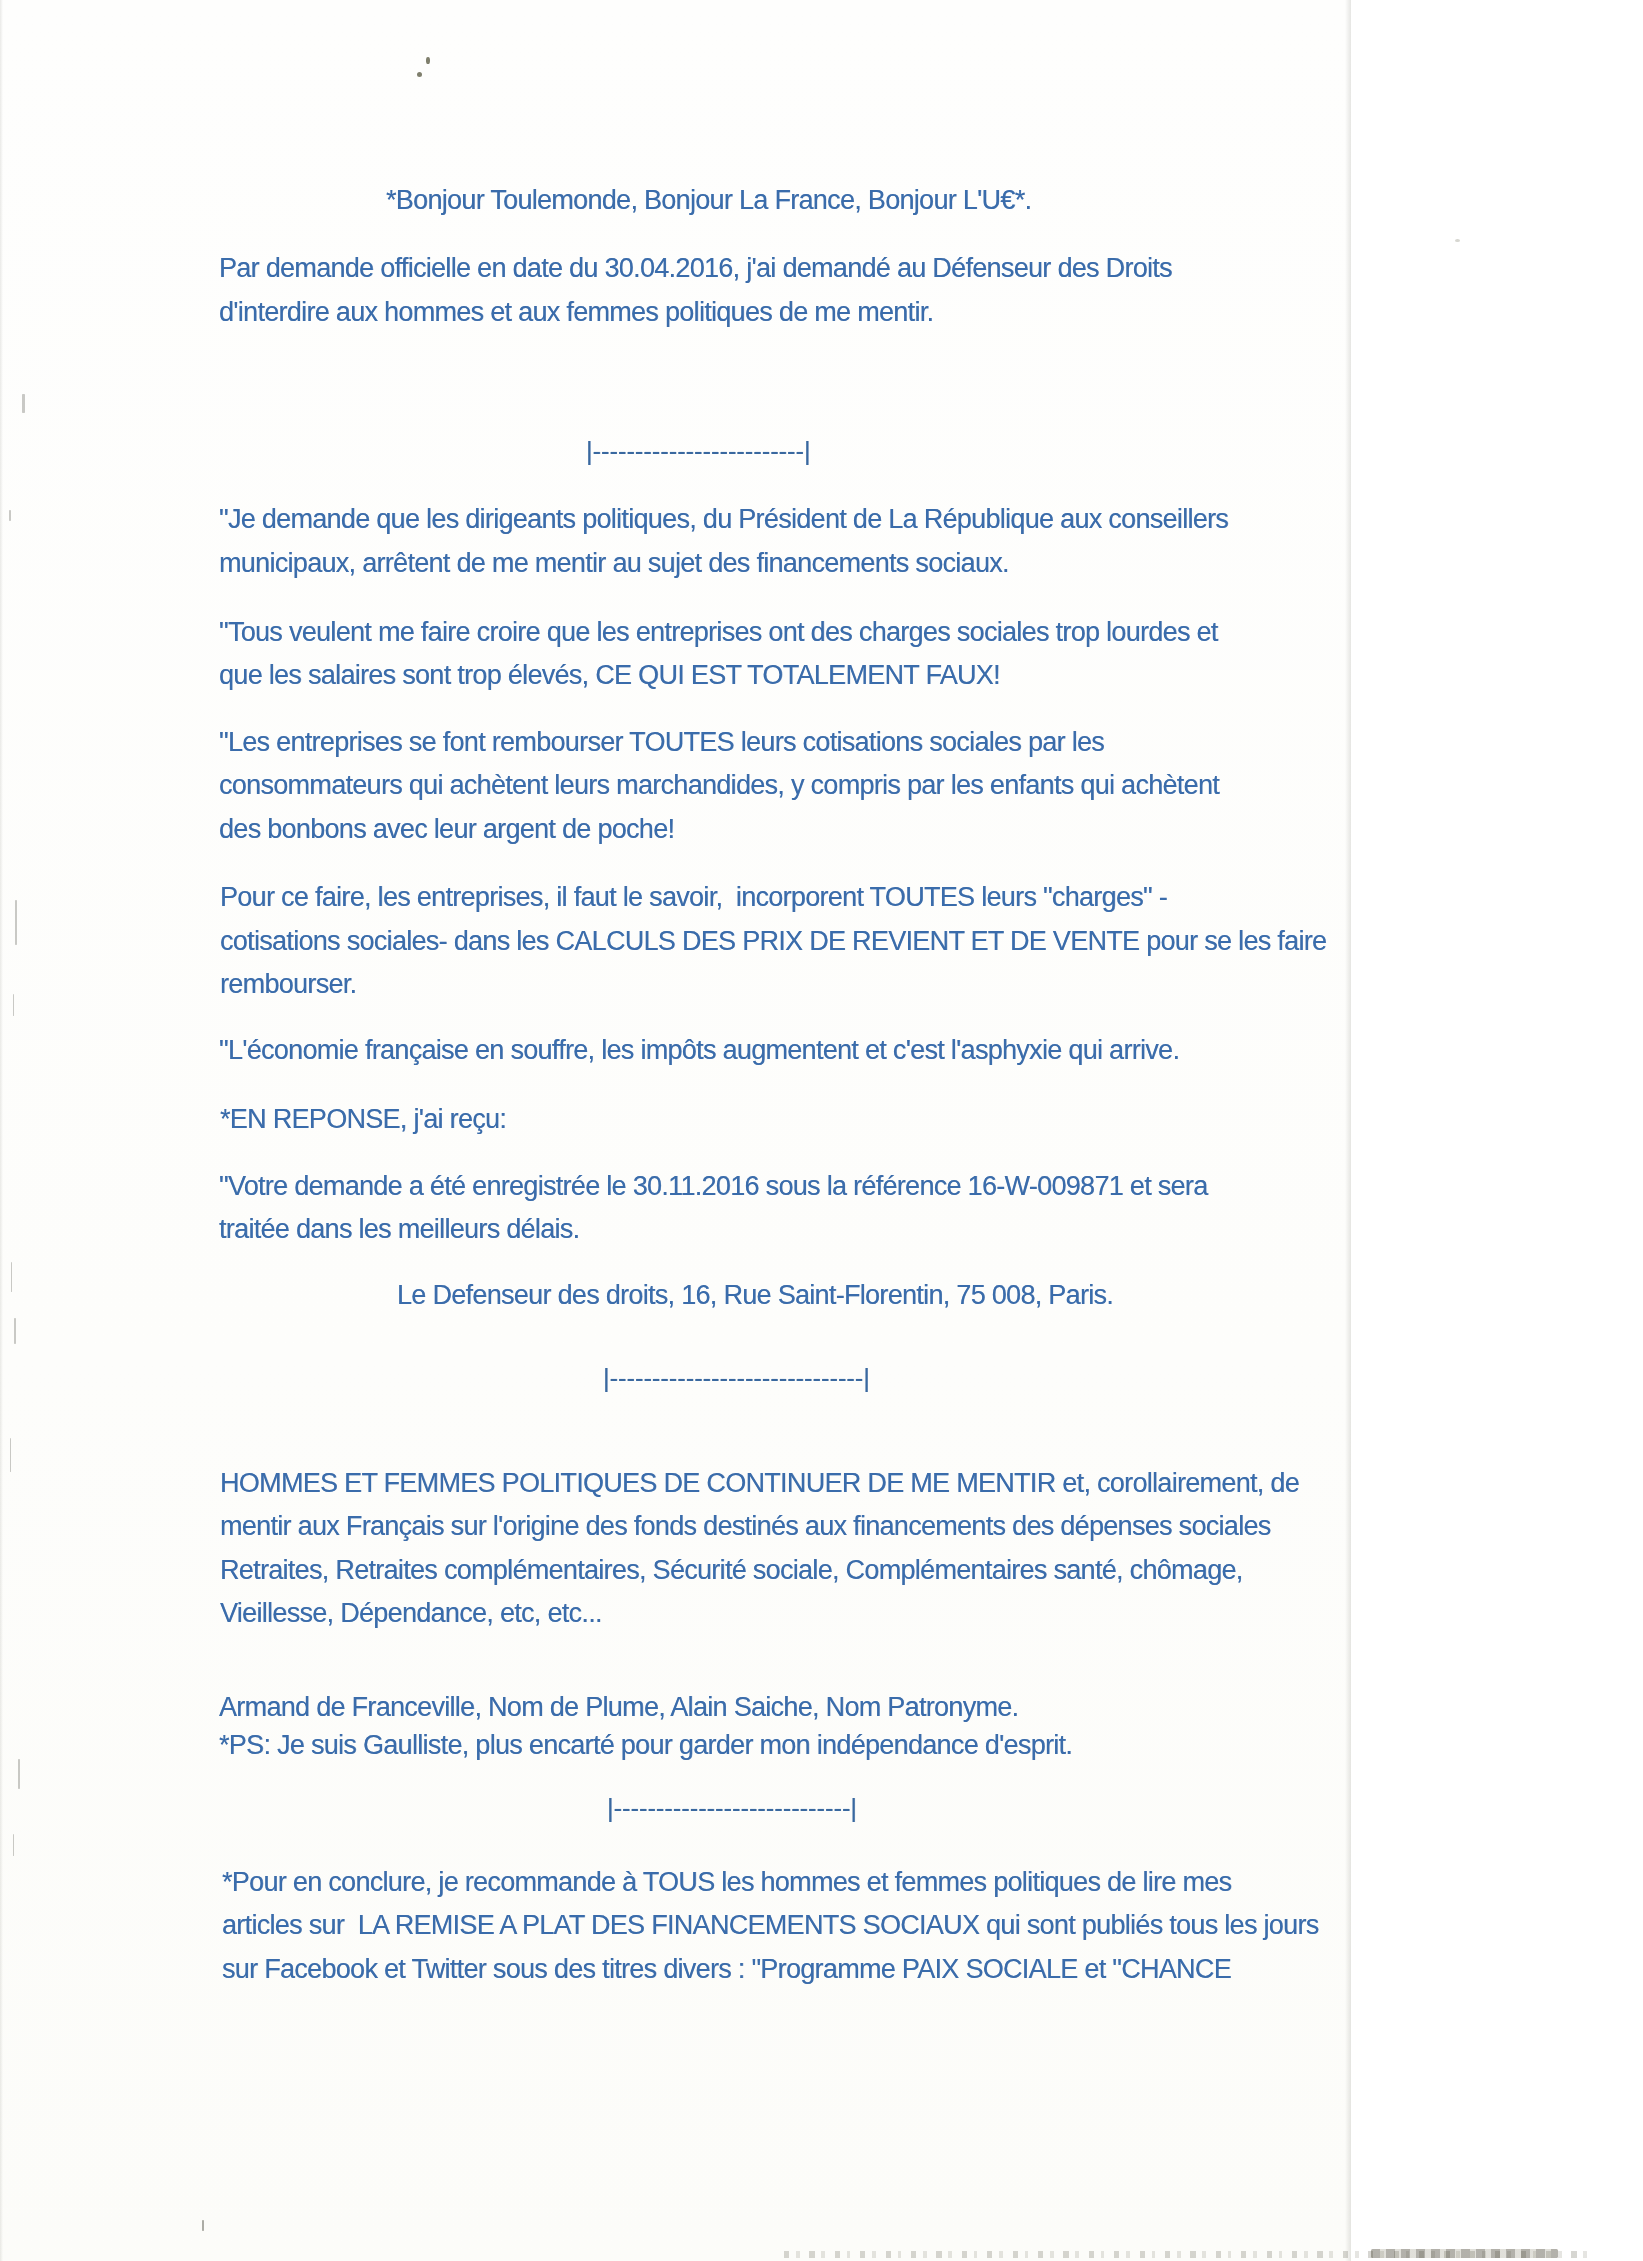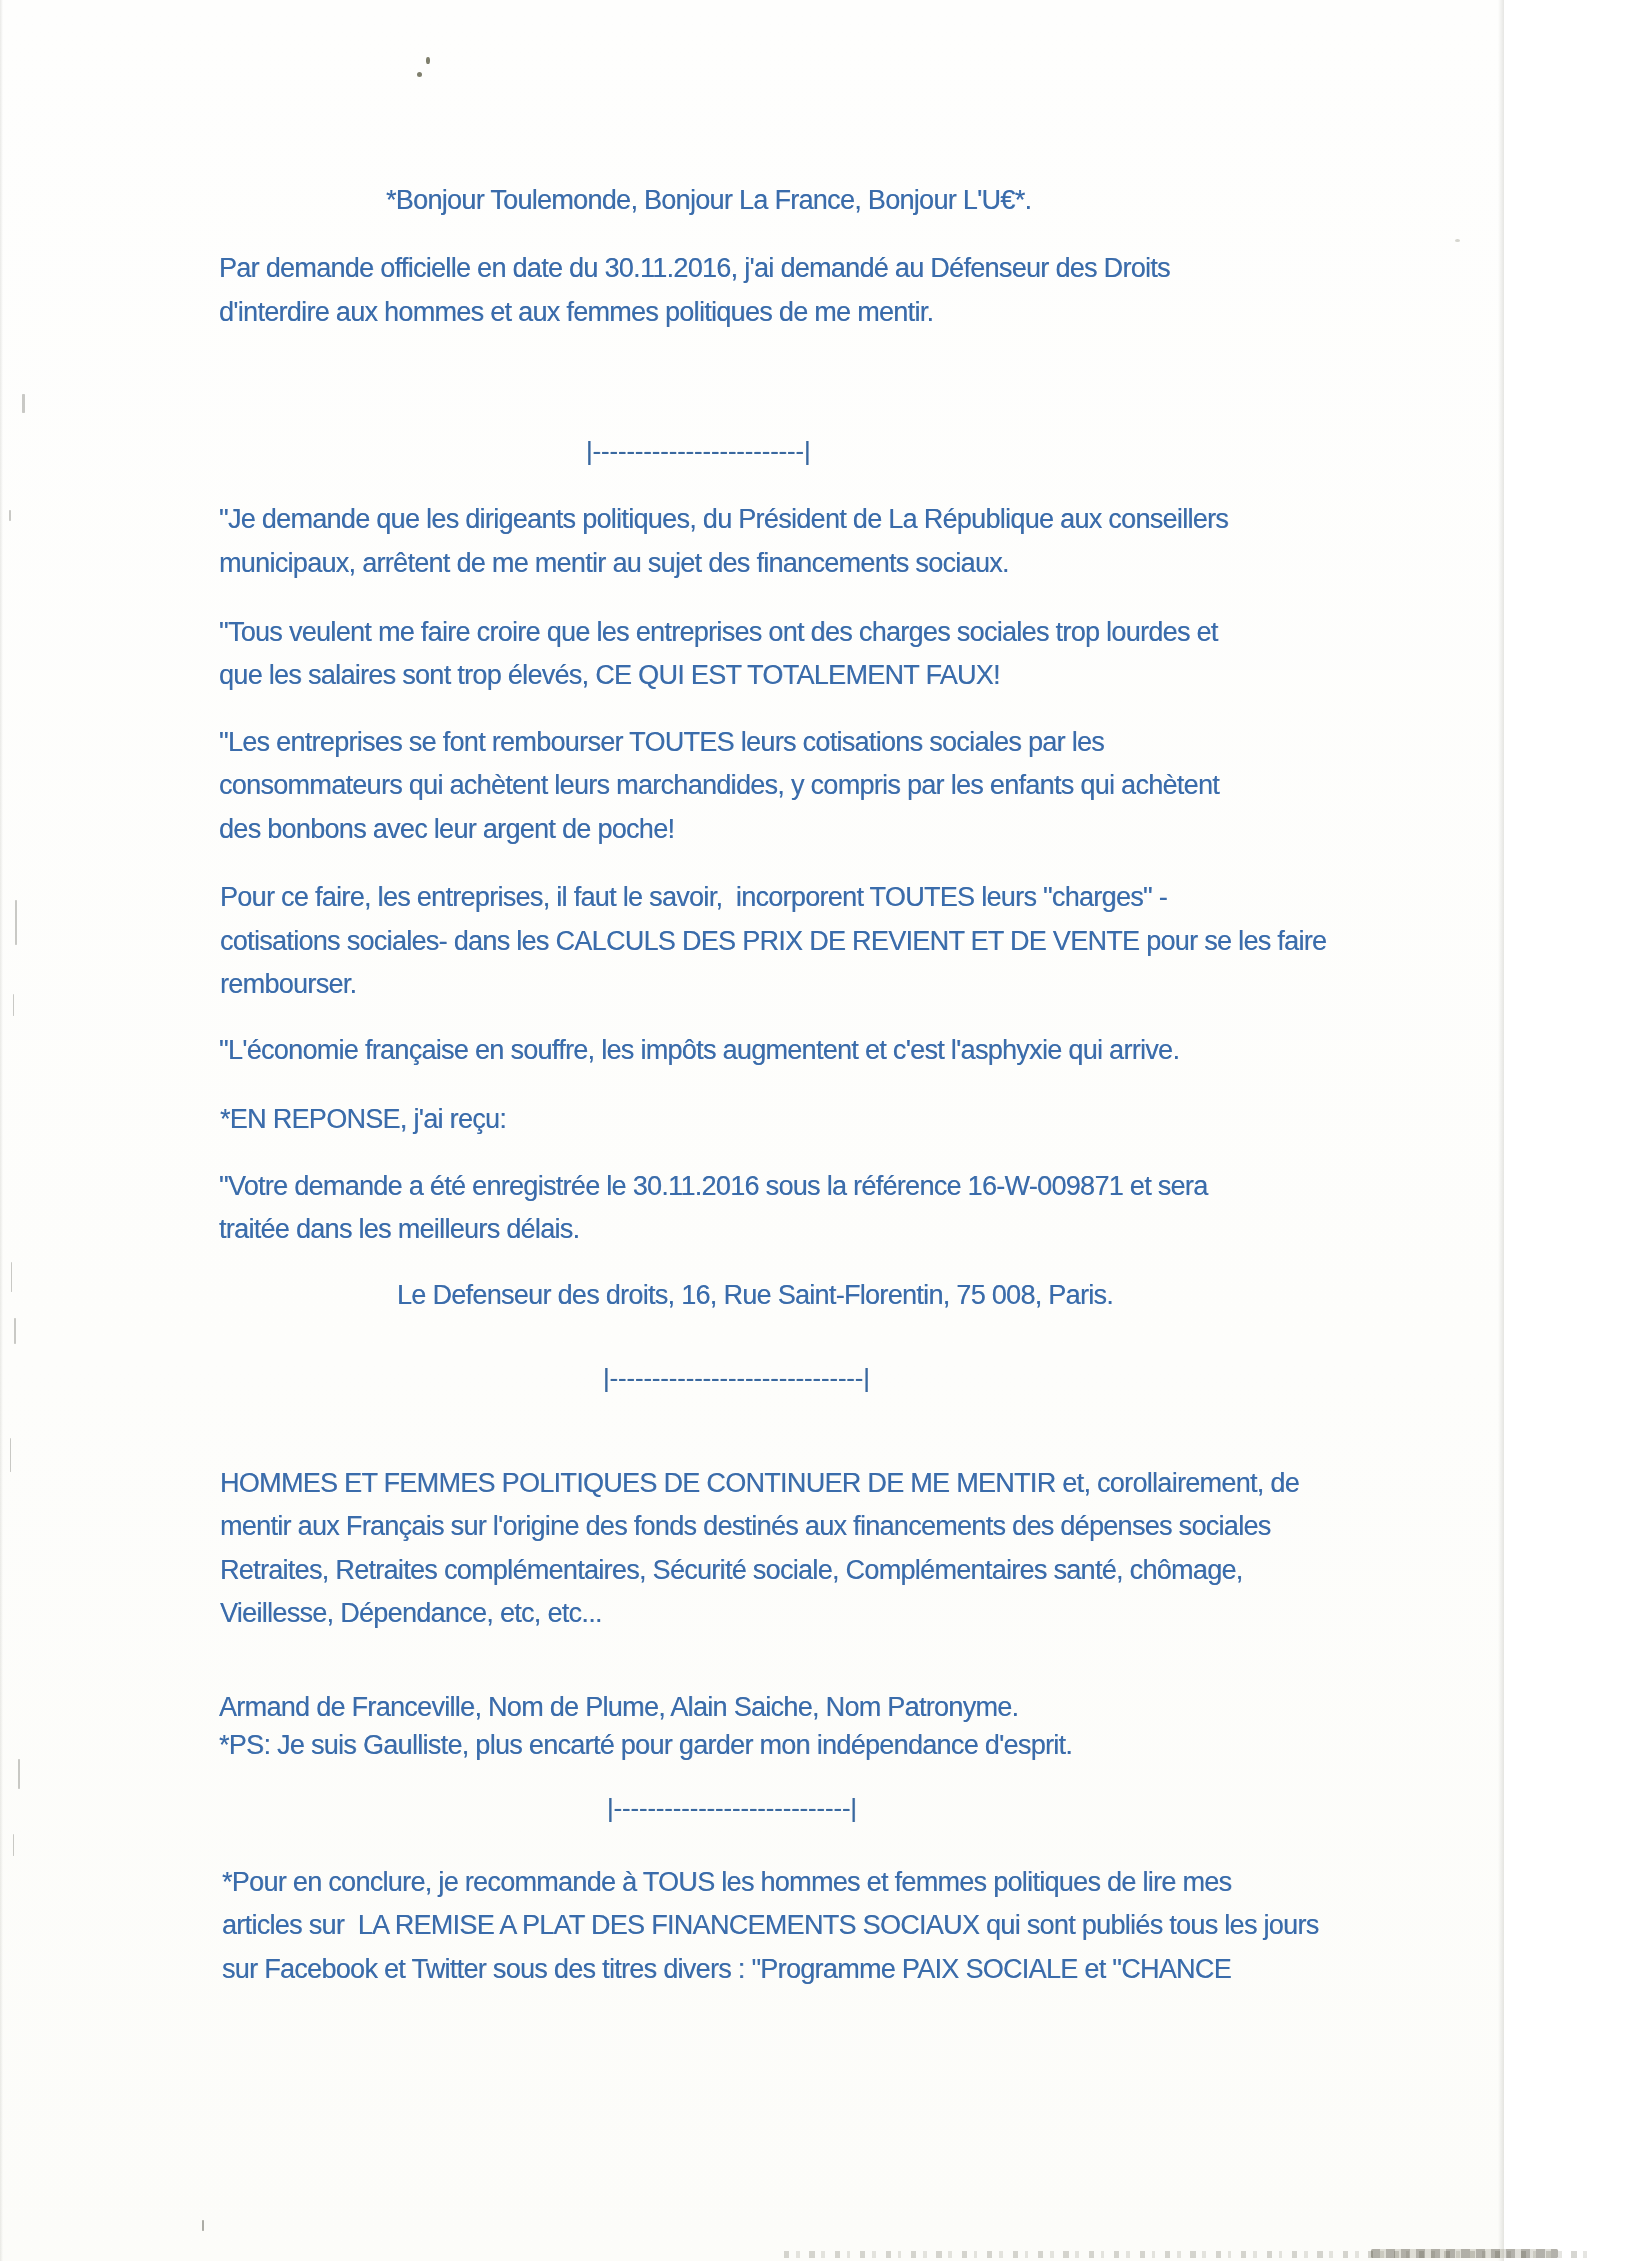--- a/index.html
+++ b/index.html
@@ -4,21 +4,21 @@
 <style>
   html, body { margin: 0; padding: 0; }
   body {
     width: 1643px; height: 2261px;
     background: #ffffff;
     font-family: "Liberation Sans", "DejaVu Sans", sans-serif;
     overflow: hidden;
   }
   .page {
     position: relative;
-    width: 1504px; height: 2261px;
+    width: 1351px; height: 2261px;
     background: linear-gradient(180deg, #fefefd 0%, #fdfdfb 60%, #fcfcf9 100%);
   }
   
   .ink-layer {
     position: absolute; inset: 0;
     filter: blur(0.3px);
   }
   .line {
     position: absolute;
     white-space: pre;
@@ -56,21 +56,21 @@
   }
 </style>
 </head>
 <body>
 
 <div class="page">
 
   <div class="ink-layer">
     <div class="line" style="top:187px; left:386px;">*Bonjour Toulemonde, Bonjour La France, Bonjour L'U€*.</div>
 
-    <div class="line" style="top:255px; left:219px;">Par demande officielle en date du 30.11.2016, j'ai demandé au Défenseur des Droits</div>
+    <div class="line" style="top:255px; left:219px;">Par demande officielle en date du 30.04.2016, j'ai demandé au Défenseur des Droits</div>
     <div class="line" style="top:299px; left:219px;">d'interdire aux hommes et aux femmes politiques de me mentir.</div>
 
 
     <div class="line divider" style="top:439px; left:586px;">|-------------------------|</div>
 
     <div class="line" style="top:506px; left:219px;">"Je demande que les dirigeants politiques, du Président de La République aux conseillers</div>
     <div class="line" style="top:550px; left:219px;">municipaux, arrêtent de me mentir au sujet des financements sociaux.</div>
 
     <div class="line" style="top:619px; left:219px;">"Tous veulent me faire croire que les entreprises ont des charges sociales trop lourdes et</div>
     <div class="line" style="top:662px; left:219px;">que les salaires sont trop élevés, CE QUI EST TOTALEMENT FAUX!</div>

